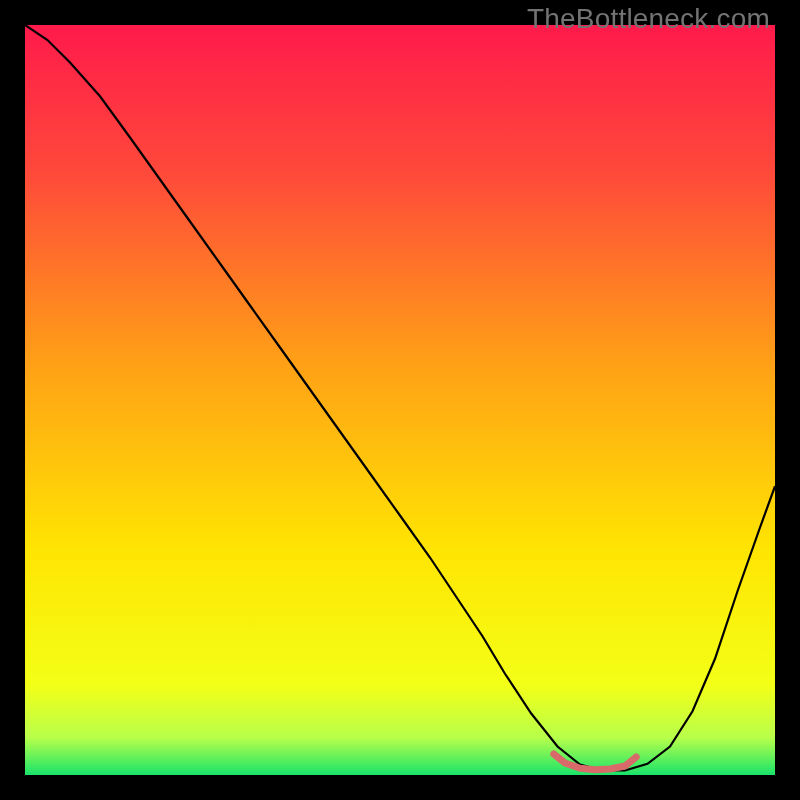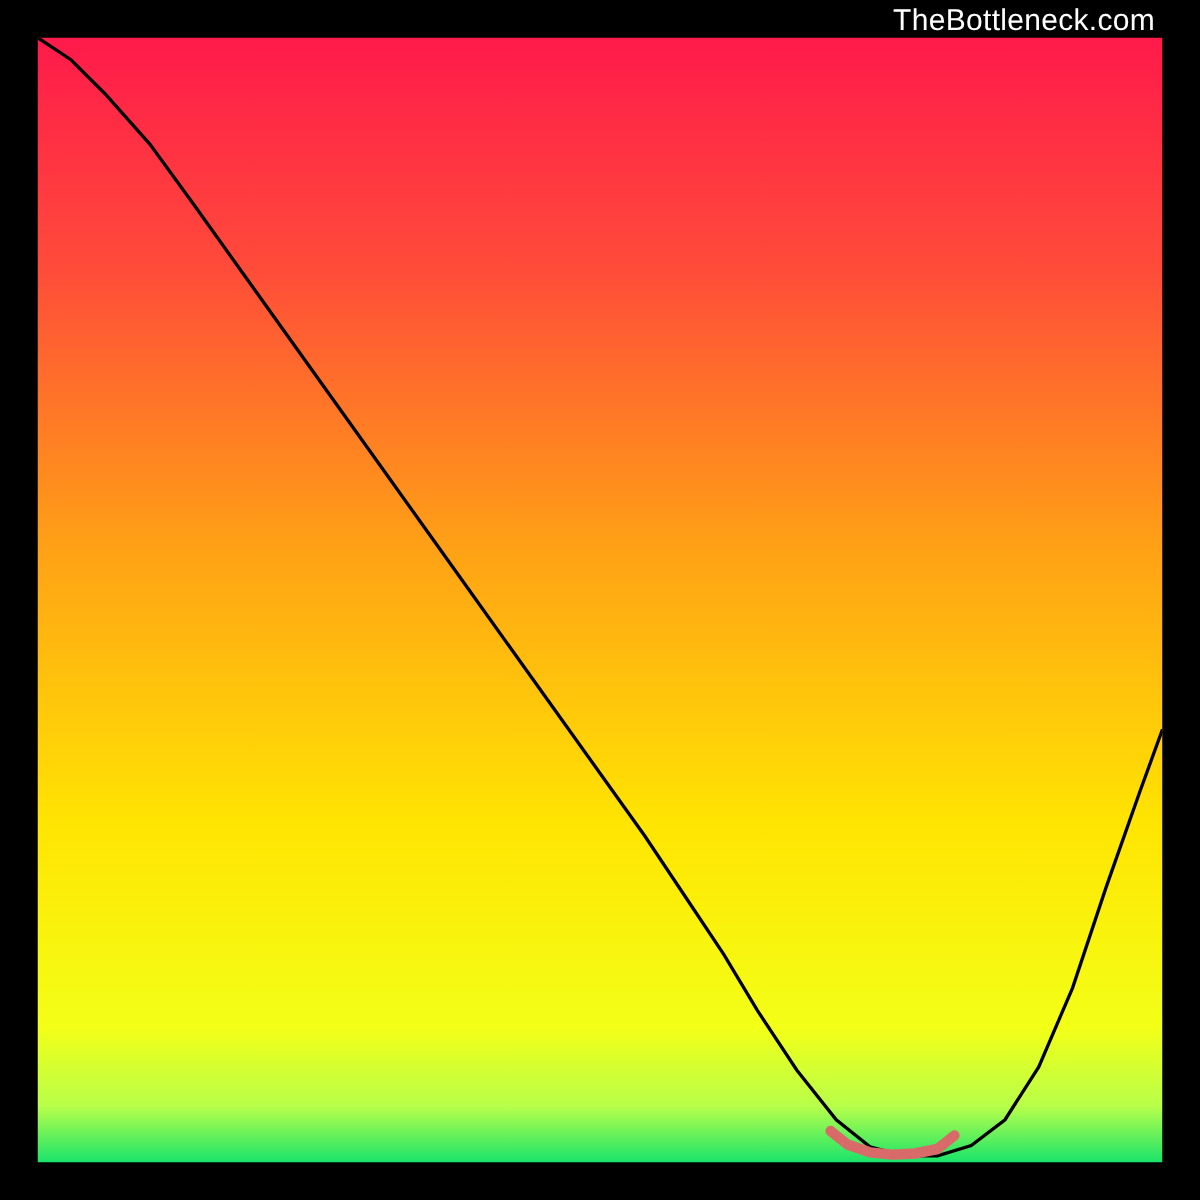--- a/index.html
+++ b/index.html
@@ -23,22 +23,22 @@
     position: absolute;
     left: 0;
     top: 0;
     width: 750px;
     height: 750px;
   }
   .watermark {
     position: absolute;
     top: 3px;
     right: 30px;
-    color: #ffffff;
-    font-size: 20px;
+    color: #737373;
+    font-size: 28px;
     font-weight: 500;
     letter-spacing: 0.2px;
     user-select: none;
   }
   svg {
     display: block;
   }
 </style>
 </head>
 <body>

